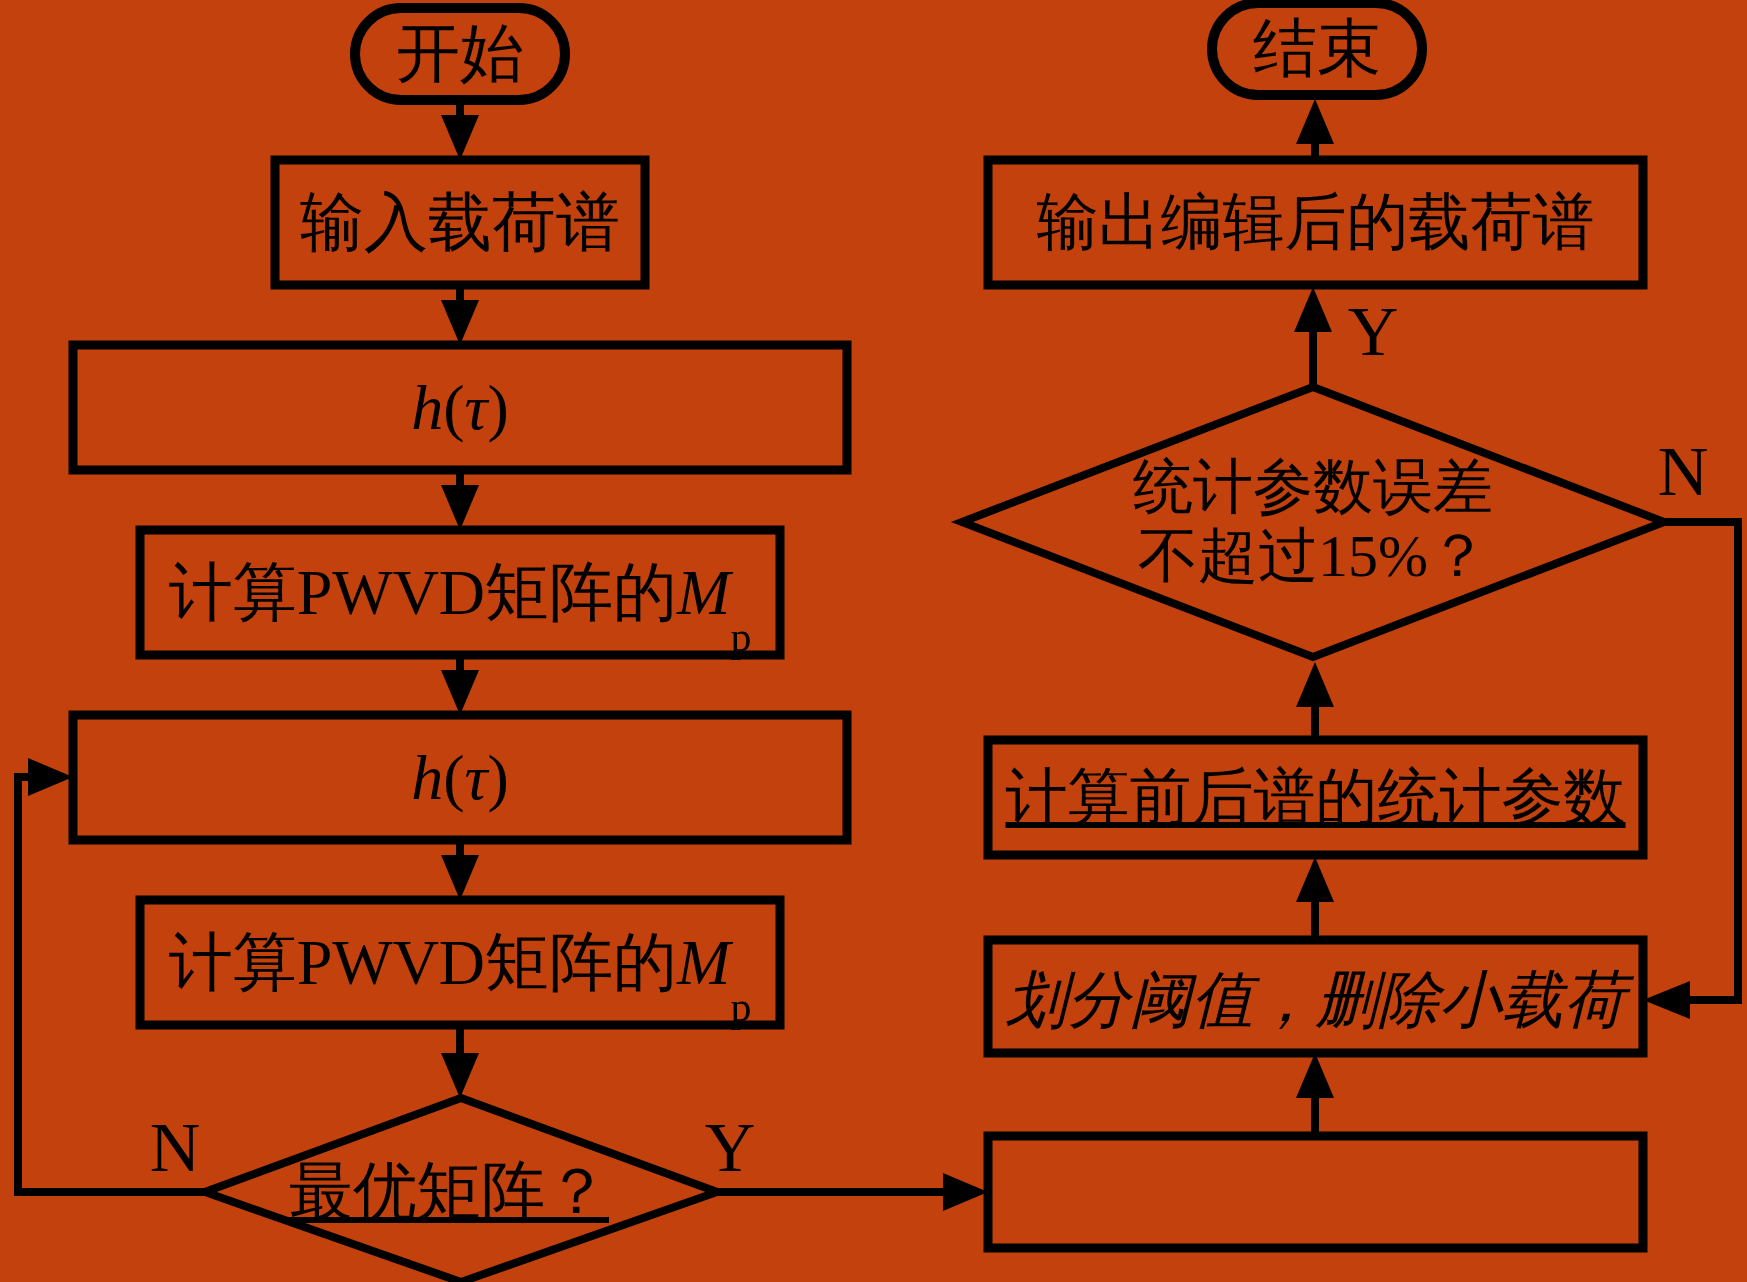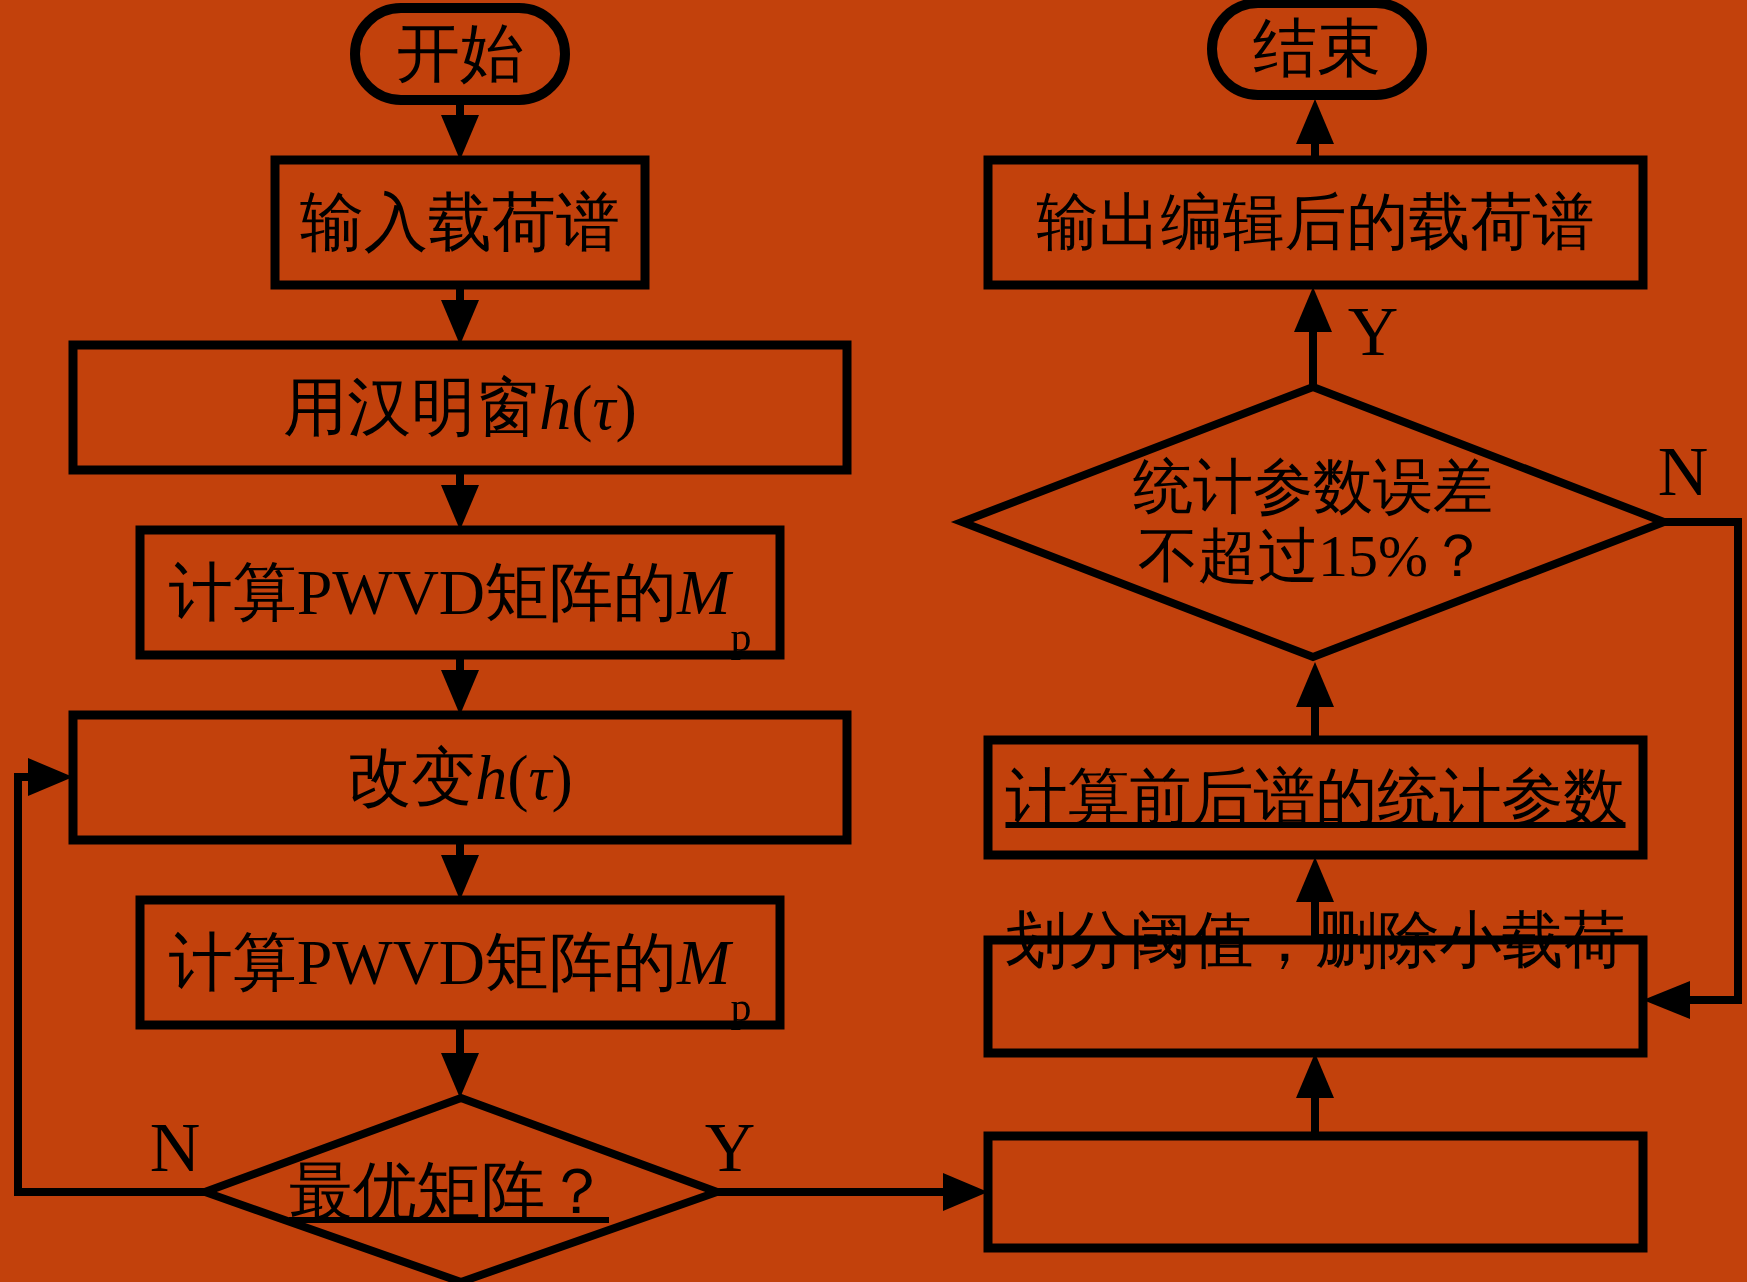--- a/index.html
+++ b/index.html
@@ -89,35 +89,33 @@
       <polygon points="1296,144 1334,144 1315,99"></polygon>
       <polygon points="1690,981 1690,1019 1643,1000"></polygon>
     </g>
   </svg>
 
   <div class="txt terminal-text" style="left:355px;top:8px;width:210px;height:92px;">开始</div>
 
   <div class="txt node-text" style="left:275px;top:160px;width:370px;height:125px;">输入载荷谱</div>
 
   <div class="txt node-text" style="left:73px;top:345px;width:774px;height:125px;">
-    <span>用汉明窗</span>
       <span class="it">h</span>
       <span>(</span>
       <span class="it">τ</span>
       <span>)</span>
   </div>
 
   <div class="txt node-text" style="left:140px;top:530px;width:640px;height:125px;">
     <span>计算PWVD矩阵的</span>
       <span class="it">M</span>
       <span class="subp">p</span>
   </div>
 
   <div class="txt node-text" style="left:73px;top:715px;width:774px;height:125px;">
-    <span>改变</span>
       <span class="it">h</span>
       <span>(</span>
       <span class="it">τ</span>
       <span>)</span>
   </div>
 
   <div class="txt node-text" style="left:140px;top:900px;width:640px;height:125px;">
     <span>计算PWVD矩阵的</span>
       <span class="it">M</span>
       <span class="subp">p</span>
@@ -127,21 +125,21 @@
 
   <div class="txt node-text-sm" style="left:988px;top:160px;width:655px;height:125px;">输出编辑后的载荷谱</div>
 
   <div class="txt diamond-text" style="left:962px;top:412px;width:702px;height:220px;">
     <span>统计参数误差</span>
     <span>不超过15%？</span>
   </div>
 
   <div class="txt node-text-sm" style="left:988px;top:740px;width:655px;height:115px;text-decoration:underline;">计算前后谱的统计参数</div>
 
-  <div class="txt node-text-sm" style="left:988px;top:884px;width:655px;height:113px;">划分阈值，删除小载荷</div>
+  <div class="txt node-text-sm" style="left:988px;top:944px;width:655px;height:113px;font-style:italic;">划分阈值，删除小载荷</div>
 
 
   <div class="txt terminal-text" style="left:1212px;top:3px;width:210px;height:92px;">结束</div>
 
   <div class="txt branch" style="left:130px;top:1108px;width:90px;height:80px;">N</div>
   <div class="txt branch" style="left:685px;top:1108px;width:90px;height:80px;">Y</div>
   <div class="txt branch" style="left:1328px;top:292px;width:90px;height:80px;">Y</div>
   <div class="txt branch" style="left:1638px;top:432px;width:90px;height:80px;">N</div>
 
 </div>

